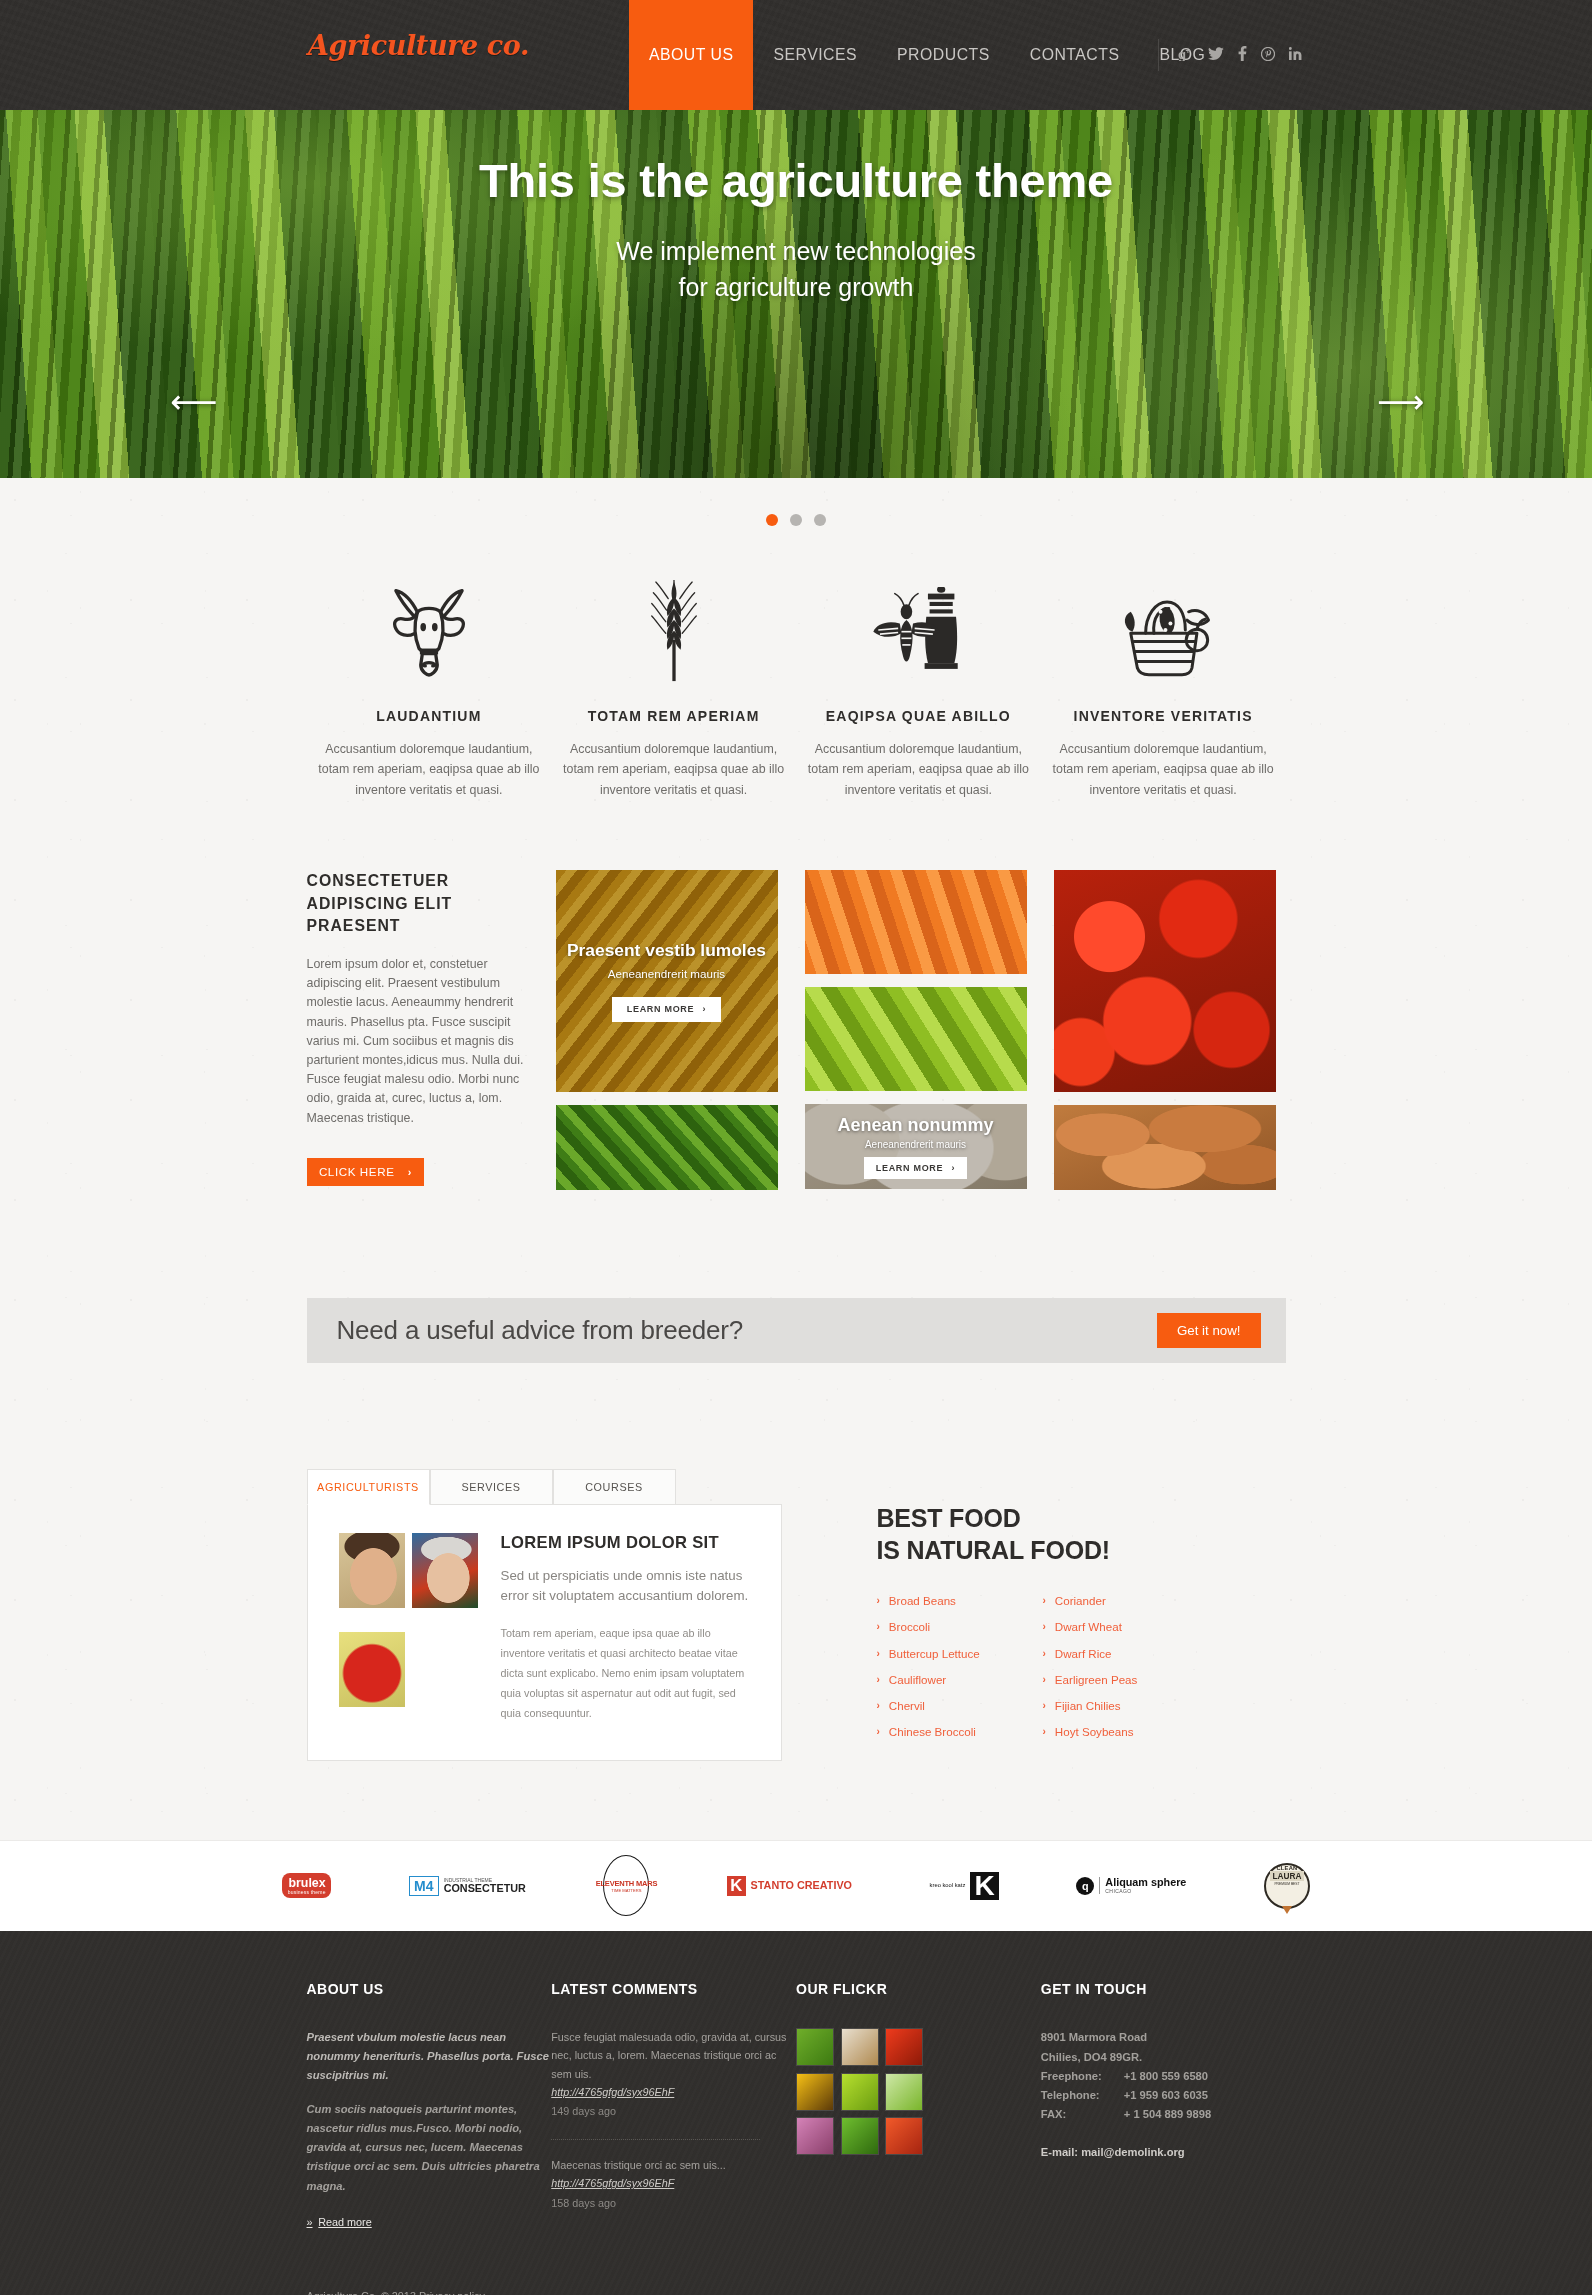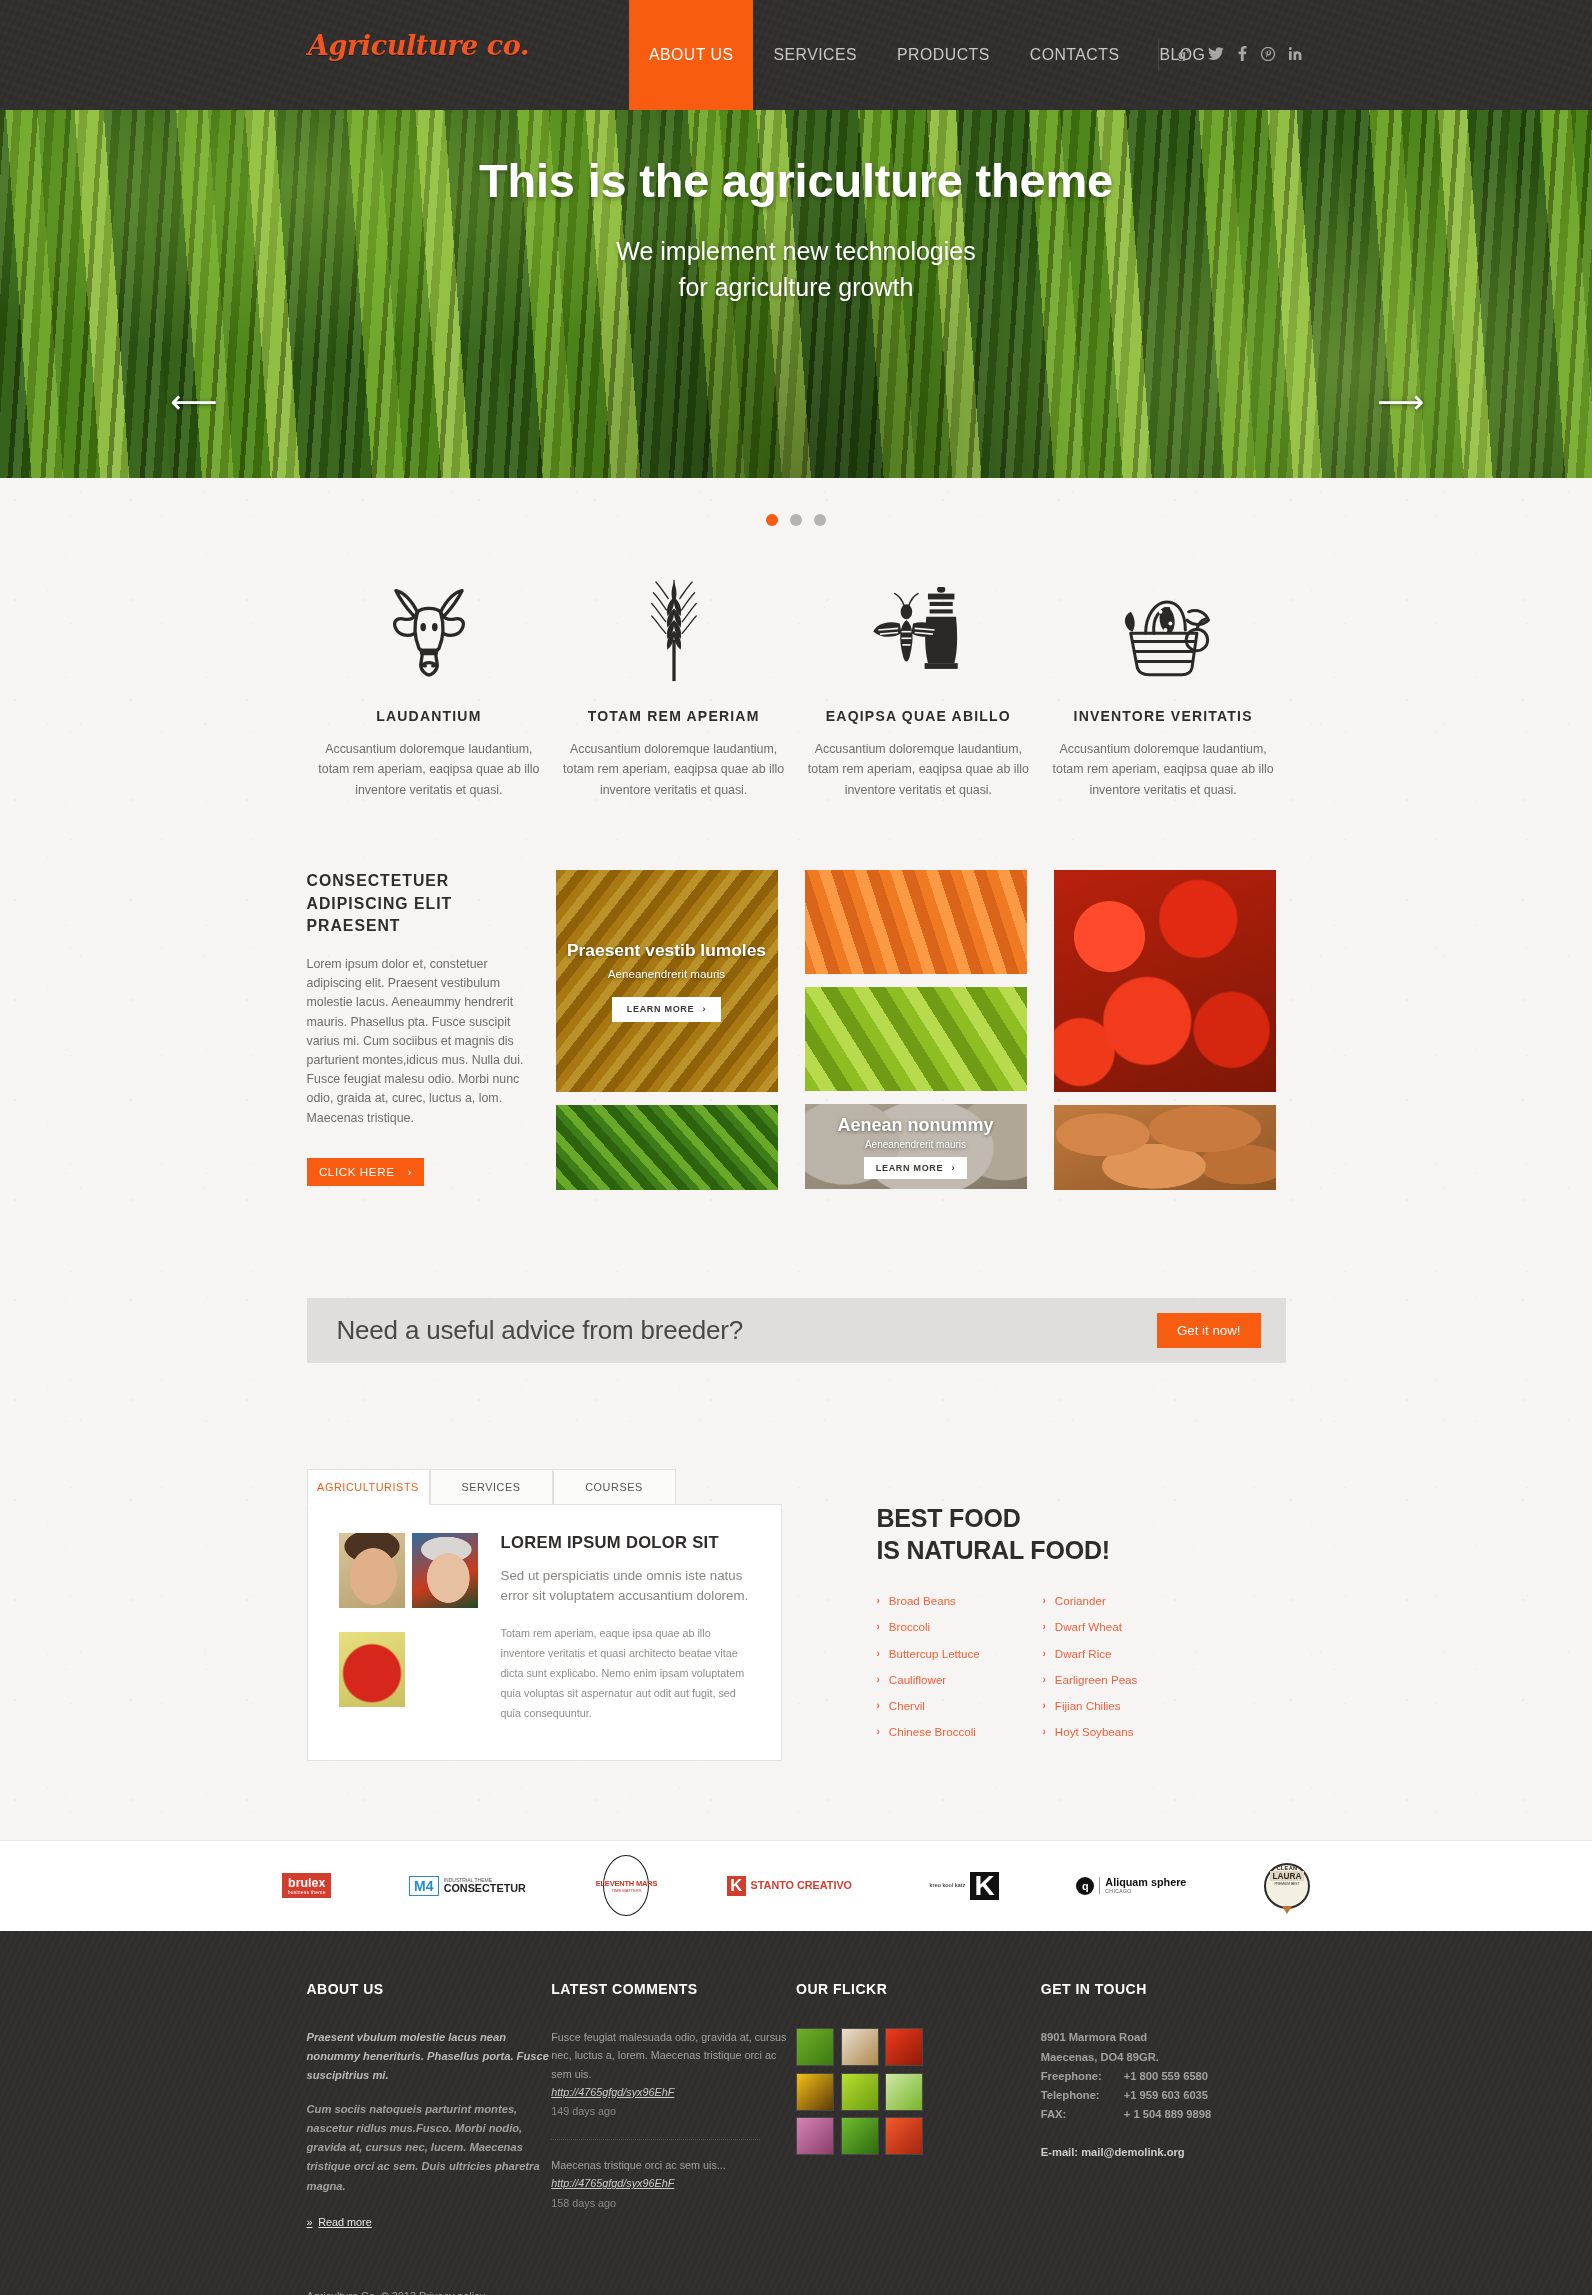--- a/index.html
+++ b/index.html
@@ -300,21 +300,21 @@
   .partners {
     background: #ffffff;
     height: 91px;
     display: flex; align-items: center; justify-content: center;
     border-top: 0.8px solid #ebeae8;
   }
   .partners-inner { width: 1028px; display: flex; align-items: center; justify-content: space-between; }
   .plogo { display: flex; align-items: center; gap: 5px; filter: grayscale(10%); }
   .plogo .brulex {
     background: #e03a28; color: #fff; font-weight: bold; font-size: 12.4px;
-    padding: 4.1px 5.8px 2.5px 5.8px; line-height: 1.05; text-align:center;
+    padding: 4.1px 5.8px 2.5px 5.8px; line-height: 1.05; text-align:right;border-radius:8px;
   }
   .plogo .brulex small { display:block; font-size:5px; font-weight:normal; letter-spacing:0.2px; }
   .plogo .m4 { border:1.7px solid #1b8fd6; color:#1b8fd6; font-weight:bold; font-size:14px; padding:0.8px 4.1px; }
   .plogo .m4t { font-size:10.8px; font-weight:bold; color:#222; line-height:1; }
   .plogo .m4t small { display:block; font-size:5px; font-weight:normal; color:#555; }
   .plogo .ellipse {
     width: 46px; height: 61px; border: 1.7px solid #1a1a1a; border-radius: 50%;
     display:flex; flex-direction:column; align-items:center; justify-content:center;
   }
   .plogo .ellipse b { font-size: 7.5px; color:#d6301c; letter-spacing:-0.2px; white-space:nowrap; }
@@ -821,21 +821,21 @@
             <div class="fphoto p6"></div>
             <div class="fphoto p7"></div>
             <div class="fphoto p8"></div>
             <div class="fphoto p9"></div>
           </div>
         </div>
 
         <div class="fcol touch">
           <h4>GET IN TOUCH</h4>
           <p>8901 Marmora Road</p>
-          <p>Maecenas, DO4 89GR.</p>
+          <p>Chilies, DO4 89GR.</p>
           <p class="row">
             <span>Freephone:</span>
             <span>+1 800 559 6580</span>
           </p>
           <p class="row">
             <span>Telephone:</span>
             <span>+1 959 603 6035</span>
           </p>
           <p class="row">
             <span>FAX:</span>

